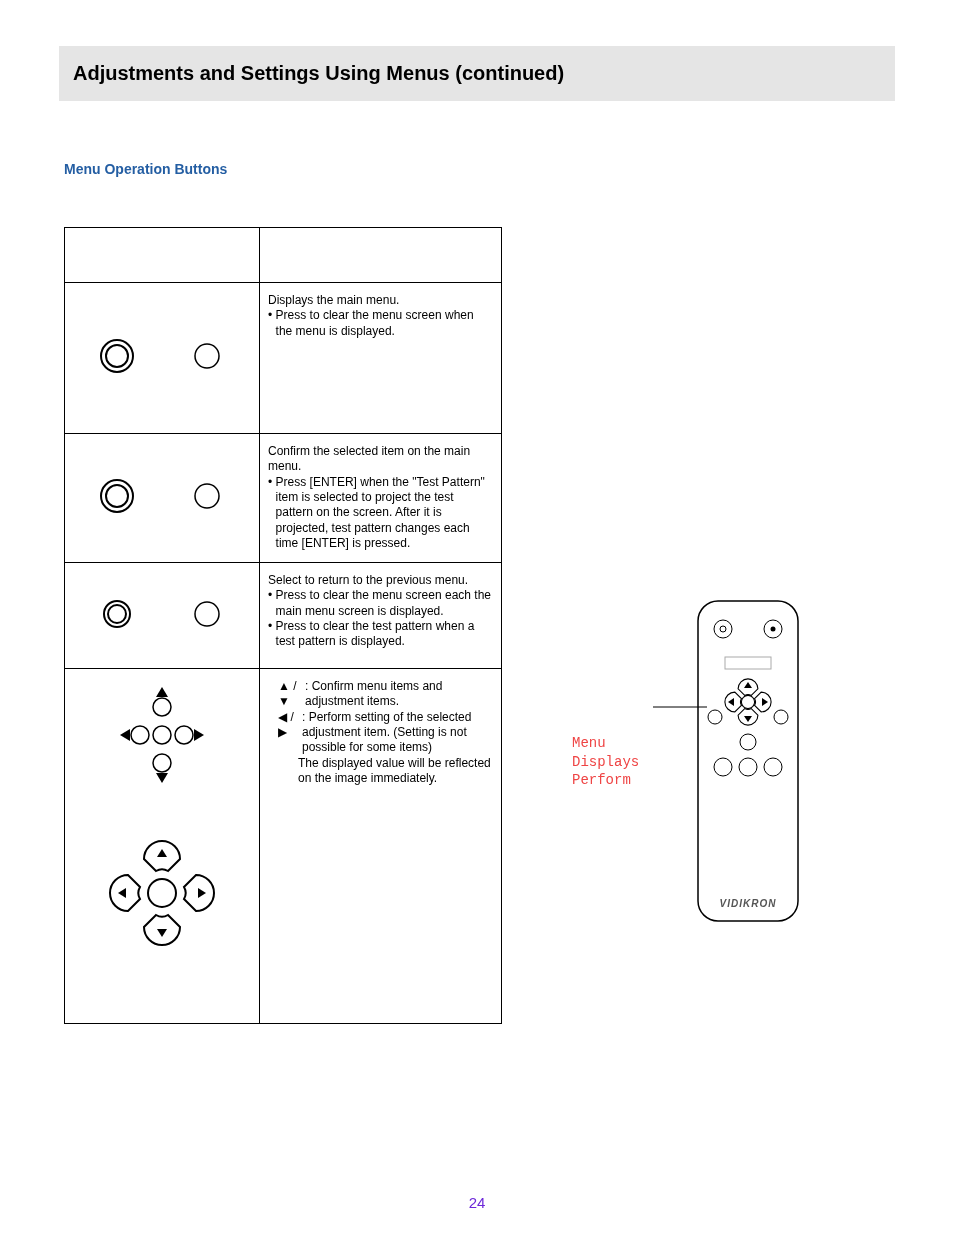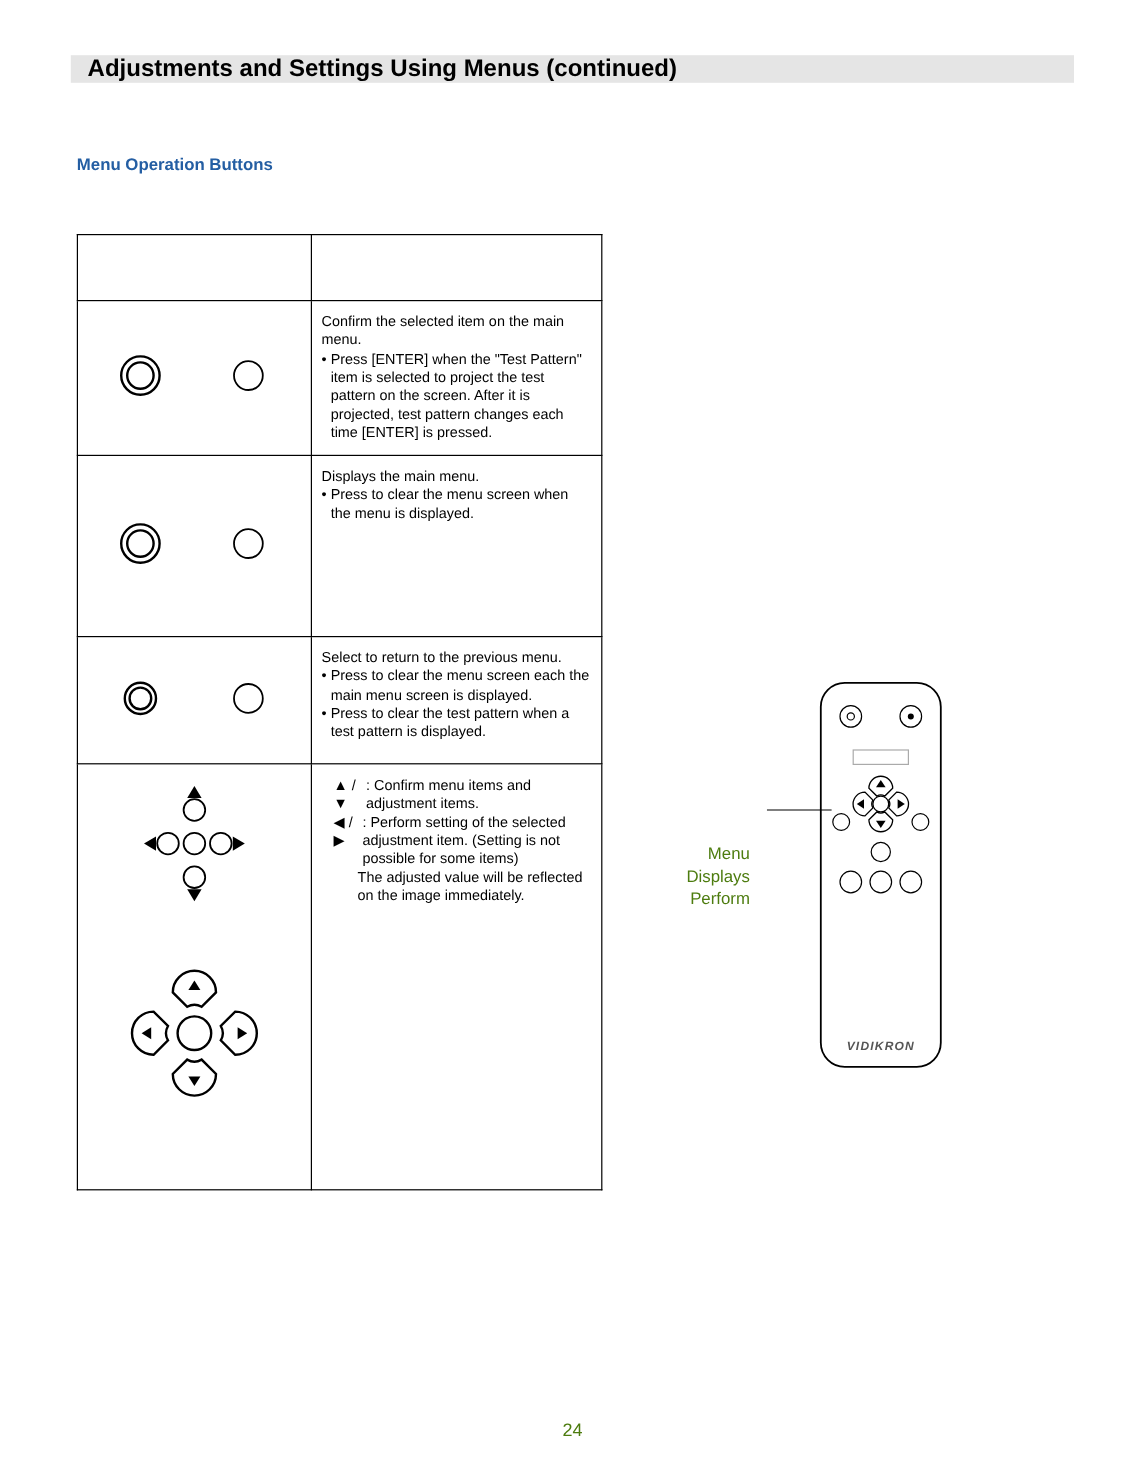--- a/index.html
+++ b/index.html
@@ -9,21 +9,21 @@
     margin: 0;
     padding: 0;
     box-sizing: border-box;
     position: relative;
     background: #fff;
     color: #000;
   }
   .title-band {
     background: #e5e5e5;
     margin: 46px 59px 0 59px;
-    padding: 0 14px;
+    padding: 16px 14px;
     font-weight: 600;
     font-size: 20px;
   }
   .section-title {
     color: #245ea3;
     font-weight: 600;
     font-size: 14px;
     margin: 60px 0 0 64px;
   }
   .content-row {
@@ -61,31 +61,32 @@
 
   .remote-area {
     margin-left: 70px;
     margin-top: 370px;
     display: flex;
     align-items: center;
   }
   .remote-label {
     font-size: 14px;
     line-height: 1.35;
-    text-align: right;
+    text-align: left;
     margin-right: 14px;
-    color:#4d7c0f;
+    color:#ef4444;
+    font-family:Liberation Mono, monospace;
   }
   .page-num {
     position: absolute;
-    bottom: 34px;
+    bottom: 24px;
     width: 100%;
     text-align: center;
     font-size: 15px;
-    color:#4d7c0f;
+    color:#6d28d9;
   }
 </style>
 </head>
 <body>
 
 <div class="title-band">
   <span>Adjustments and Settings Using Menus (continued)</span>
 </div>
 
 <div class="section-title">Menu Operation Buttons</div>
@@ -97,47 +98,47 @@
         <col class="col-icons">
         <col class="col-desc">
       </colgroup>
     <tbody>
         <tr>
           <th></th>
           <th></th>
         </tr>
 
     <tr>
+      <td class="icons" style="height:130px;">
+        <svg width="170" height="60">
+          <circle cx="40" cy="30" r="16" fill="none" stroke="#000" stroke-width="2"></circle>
+          <circle cx="40" cy="30" r="11" fill="none" stroke="#000" stroke-width="2"></circle>
+          <circle cx="130" cy="30" r="12" fill="none" stroke="#000" stroke-width="1.5"></circle>
+        </svg>
+      </td>
+      <td class="desc">
+        <span class="desc-main">Displays the main menu.</span>
+        <span class="bullet">
+              <span>Press to clear the menu screen when the menu is displayed.</span>
+            </span>
+      </td>
+    </tr>
+
+    <tr>
       <td class="icons" style="height:108px;">
         <svg width="170" height="60">
           <circle cx="40" cy="30" r="16" fill="none" stroke="#000" stroke-width="2"></circle>
           <circle cx="40" cy="30" r="11" fill="none" stroke="#000" stroke-width="2"></circle>
           <circle cx="130" cy="30" r="12" fill="none" stroke="#000" stroke-width="1.5"></circle>
         </svg>
       </td>
       <td class="desc justify">
         <span class="desc-main">Confirm the selected item on the main menu.</span>
         <span class="bullet">
               <span>Press [ENTER] when the "Test Pattern" item is selected to project the test pattern on the screen. After it is projected, test pattern changes each time [ENTER] is pressed.</span>
-            </span>
-      </td>
-    </tr>
-
-    <tr>
-      <td class="icons" style="height:130px;">
-        <svg width="170" height="60">
-          <circle cx="40" cy="30" r="16" fill="none" stroke="#000" stroke-width="2"></circle>
-          <circle cx="40" cy="30" r="11" fill="none" stroke="#000" stroke-width="2"></circle>
-          <circle cx="130" cy="30" r="12" fill="none" stroke="#000" stroke-width="1.5"></circle>
-        </svg>
-      </td>
-      <td class="desc">
-        <span class="desc-main">Displays the main menu.</span>
-        <span class="bullet">
-              <span>Press to clear the menu screen when the menu is displayed.</span>
             </span>
       </td>
     </tr>
 
     <tr>
       <td class="icons" style="height:85px;">
         <svg width="170" height="56">
           <circle cx="40" cy="28" r="13" fill="none" stroke="#000" stroke-width="2"></circle>
           <circle cx="40" cy="28" r="9" fill="none" stroke="#000" stroke-width="2"></circle>
           <circle cx="130" cy="28" r="12" fill="none" stroke="#000" stroke-width="1.5"></circle>
@@ -185,21 +186,21 @@
       </td>
       <td class="desc" style="vertical-align:top;">
         <div class="indent-bullet">
               <span class="sym">▲ / ▼</span>
               <span>: <span>Confirm menu items and adjustment items.</span></span>
             </div>
         <div class="indent-bullet">
               <span class="sym">◀ / ▶</span>
               <span>: <span>Perform setting of the selected adjustment item. (Setting is not possible for some items)</span></span>
             </div>
-        <span class="sub-indent">The adjusted value will be reflected on the image immediately.</span>
+        <span class="sub-indent">The displayed value will be reflected on the image immediately.</span>
       </td>
     </tr>
   </tbody>
     </table>
 
   <div class="remote-area">
     <div class="remote-label">
       <span>Menu</span><br>
       <span>Displays</span><br>
       <span>Perform</span>

